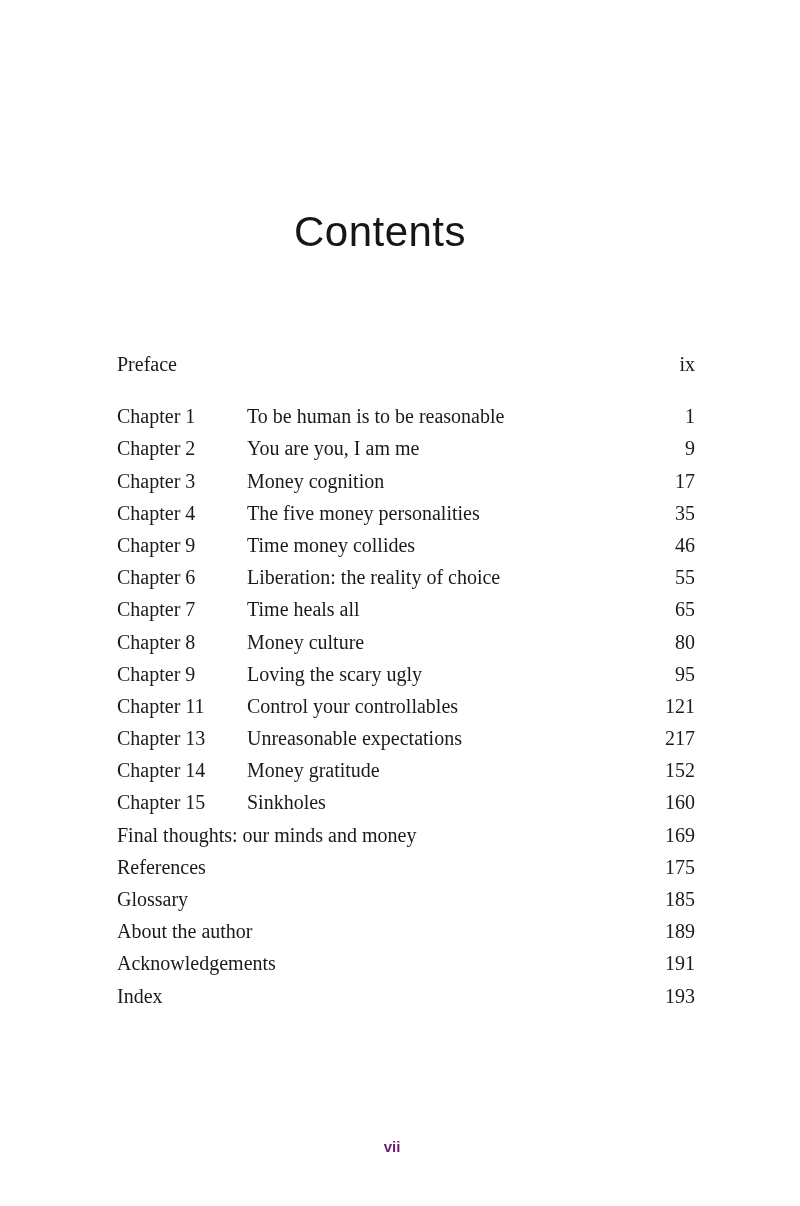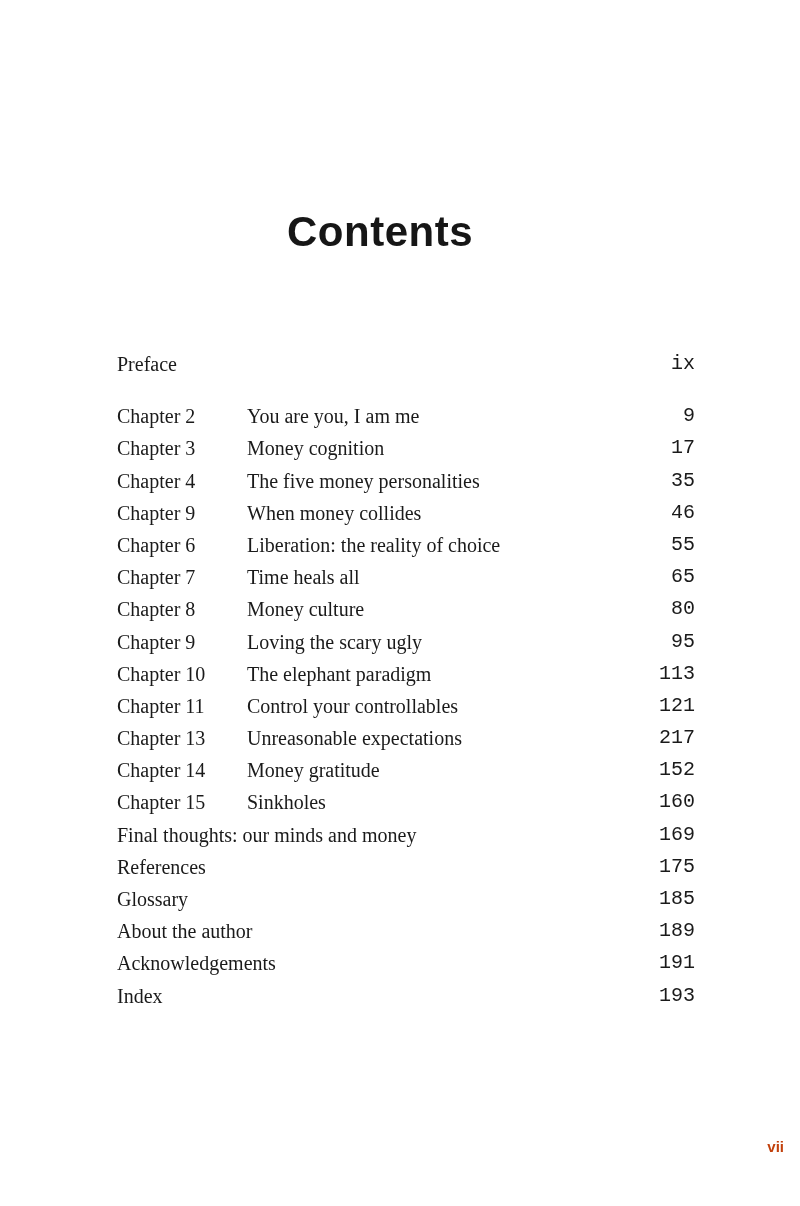--- a/index.html
+++ b/index.html
@@ -17,21 +17,21 @@
     overflow: hidden;
     box-sizing: border-box;
   }
   .book-title {
     position: absolute;
     top: 208px;
     left: 0;
     width: 760px;
     text-align: center;
     font-family: "Liberation Sans", sans-serif;
-    font-weight: 700;
+    font-weight: 400;
     font-size: 42px;
     line-height: 48px;
     letter-spacing: 0.5px;
     color: #161616;
     margin: 0;
   }
   .toc {
     position: absolute;
     top: 348px;
     left: 117px;
@@ -49,72 +49,76 @@
     flex: 0 0 130px;
   }
   .col-title {
     flex: 1 1 auto;
     overflow: hidden;
   }
   .col-page {
     flex: 0 0 auto;
     text-align: right;
     padding-left: 12px;
-    font-family: Liberation Mono, monospace;
   }
   .chapter-list {
     margin-top: 20px;
   }
   .back-matter {
   }
   .folio {
     position: absolute;
     top: 1138px;
     left: 0;
     width: 784px;
-    text-align: right;
+    text-align: center;
     font-family: "Liberation Sans", sans-serif;
     font-weight: 700;
     font-size: 15px;
-    color: #c2410c;
+    color: #701a75;
   }
 </style>
 </head>
 <body>
 
 <div class="page">
 
   <h1 class="book-title">Contents</h1>
 
   <div class="toc">
 
     <div class="row">
       <span class="col-title">Preface</span>
       <span class="col-page">ix</span>
     </div>
 
     <div class="chapter-list">
         <div class="row">
+          <span class="col-label">Chapter 1</span>
+          <span class="col-title">To be human is to be reasonable</span>
+          <span class="col-page">1</span>
+        </div>
+        <div class="row">
           <span class="col-label">Chapter 2</span>
           <span class="col-title">You are you, I am me</span>
           <span class="col-page">9</span>
         </div>
         <div class="row">
           <span class="col-label">Chapter 3</span>
           <span class="col-title">Money cognition</span>
           <span class="col-page">17</span>
         </div>
         <div class="row">
           <span class="col-label">Chapter 4</span>
           <span class="col-title">The five money personalities</span>
           <span class="col-page">35</span>
         </div>
         <div class="row">
           <span class="col-label">Chapter 9</span>
-          <span class="col-title">When money collides</span>
+          <span class="col-title">Time money collides</span>
           <span class="col-page">46</span>
         </div>
         <div class="row">
           <span class="col-label">Chapter 6</span>
           <span class="col-title">Liberation: the reality of choice</span>
           <span class="col-page">55</span>
         </div>
         <div class="row">
           <span class="col-label">Chapter 7</span>
           <span class="col-title">Time heals all</span>
@@ -122,25 +126,20 @@
         </div>
         <div class="row">
           <span class="col-label">Chapter 8</span>
           <span class="col-title">Money culture</span>
           <span class="col-page">80</span>
         </div>
         <div class="row">
           <span class="col-label">Chapter 9</span>
           <span class="col-title">Loving the scary ugly</span>
           <span class="col-page">95</span>
-        </div>
-        <div class="row">
-          <span class="col-label">Chapter 10</span>
-          <span class="col-title">The elephant paradigm</span>
-          <span class="col-page">113</span>
         </div>
         <div class="row">
           <span class="col-label">Chapter 11</span>
           <span class="col-title">Control your controllables</span>
           <span class="col-page">121</span>
         </div>
         <div class="row">
           <span class="col-label">Chapter 13</span>
           <span class="col-title">Unreasonable expectations</span>
           <span class="col-page">217</span>

